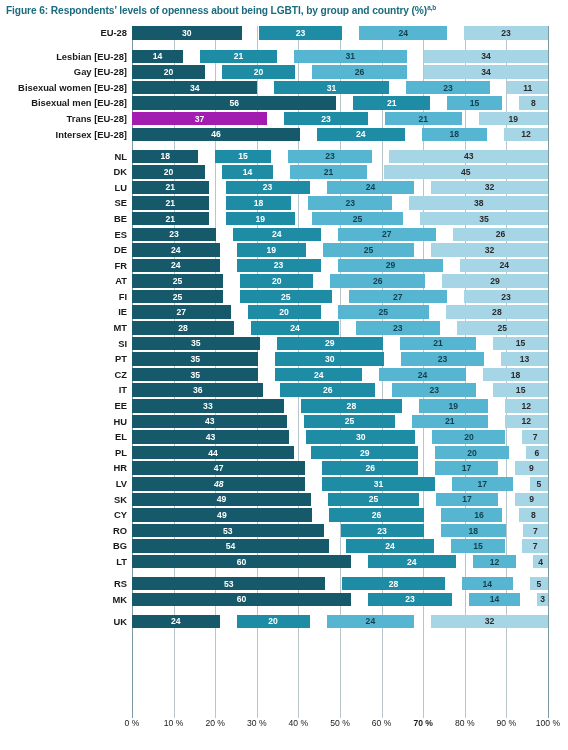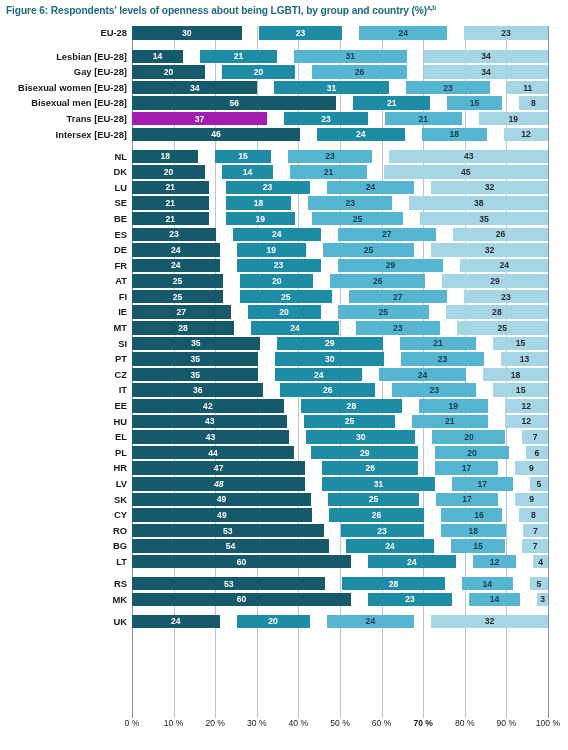--- a/index.html
+++ b/index.html
@@ -353,21 +353,21 @@
           <div class="bar">
             <div class="seg s1" style="background: rgb(22, 89, 107); width: 36%;">36</div>
             <div class="seg s2" style="background: rgb(31, 140, 166); width: 26%;">26</div>
             <div class="seg s3" style="background: rgb(86, 182, 210); width: 23%;">23</div>
             <div class="seg s4" style="background: rgb(166, 213, 230); width: 15%;">15</div>
           </div>
         </div>
         <div class="row">
           <div class="rowlabel">EE</div>
           <div class="bar">
-            <div class="seg s1" style="background: rgb(22, 89, 107); width: 42%;">42</div>
+            <div class="seg s1" style="background: rgb(22, 89, 107); width: 42%;">33</div>
             <div class="seg s2" style="background: rgb(31, 140, 166); width: 28%;">28</div>
             <div class="seg s3" style="background: rgb(86, 182, 210); width: 19%;">19</div>
             <div class="seg s4" style="background: rgb(166, 213, 230); width: 12%;">12</div>
           </div>
         </div>
         <div class="row">
           <div class="rowlabel">HU</div>
           <div class="bar">
             <div class="seg s1" style="background: rgb(22, 89, 107); width: 43%;">43</div>
             <div class="seg s2" style="background: rgb(31, 140, 166); width: 25%;">25</div>

